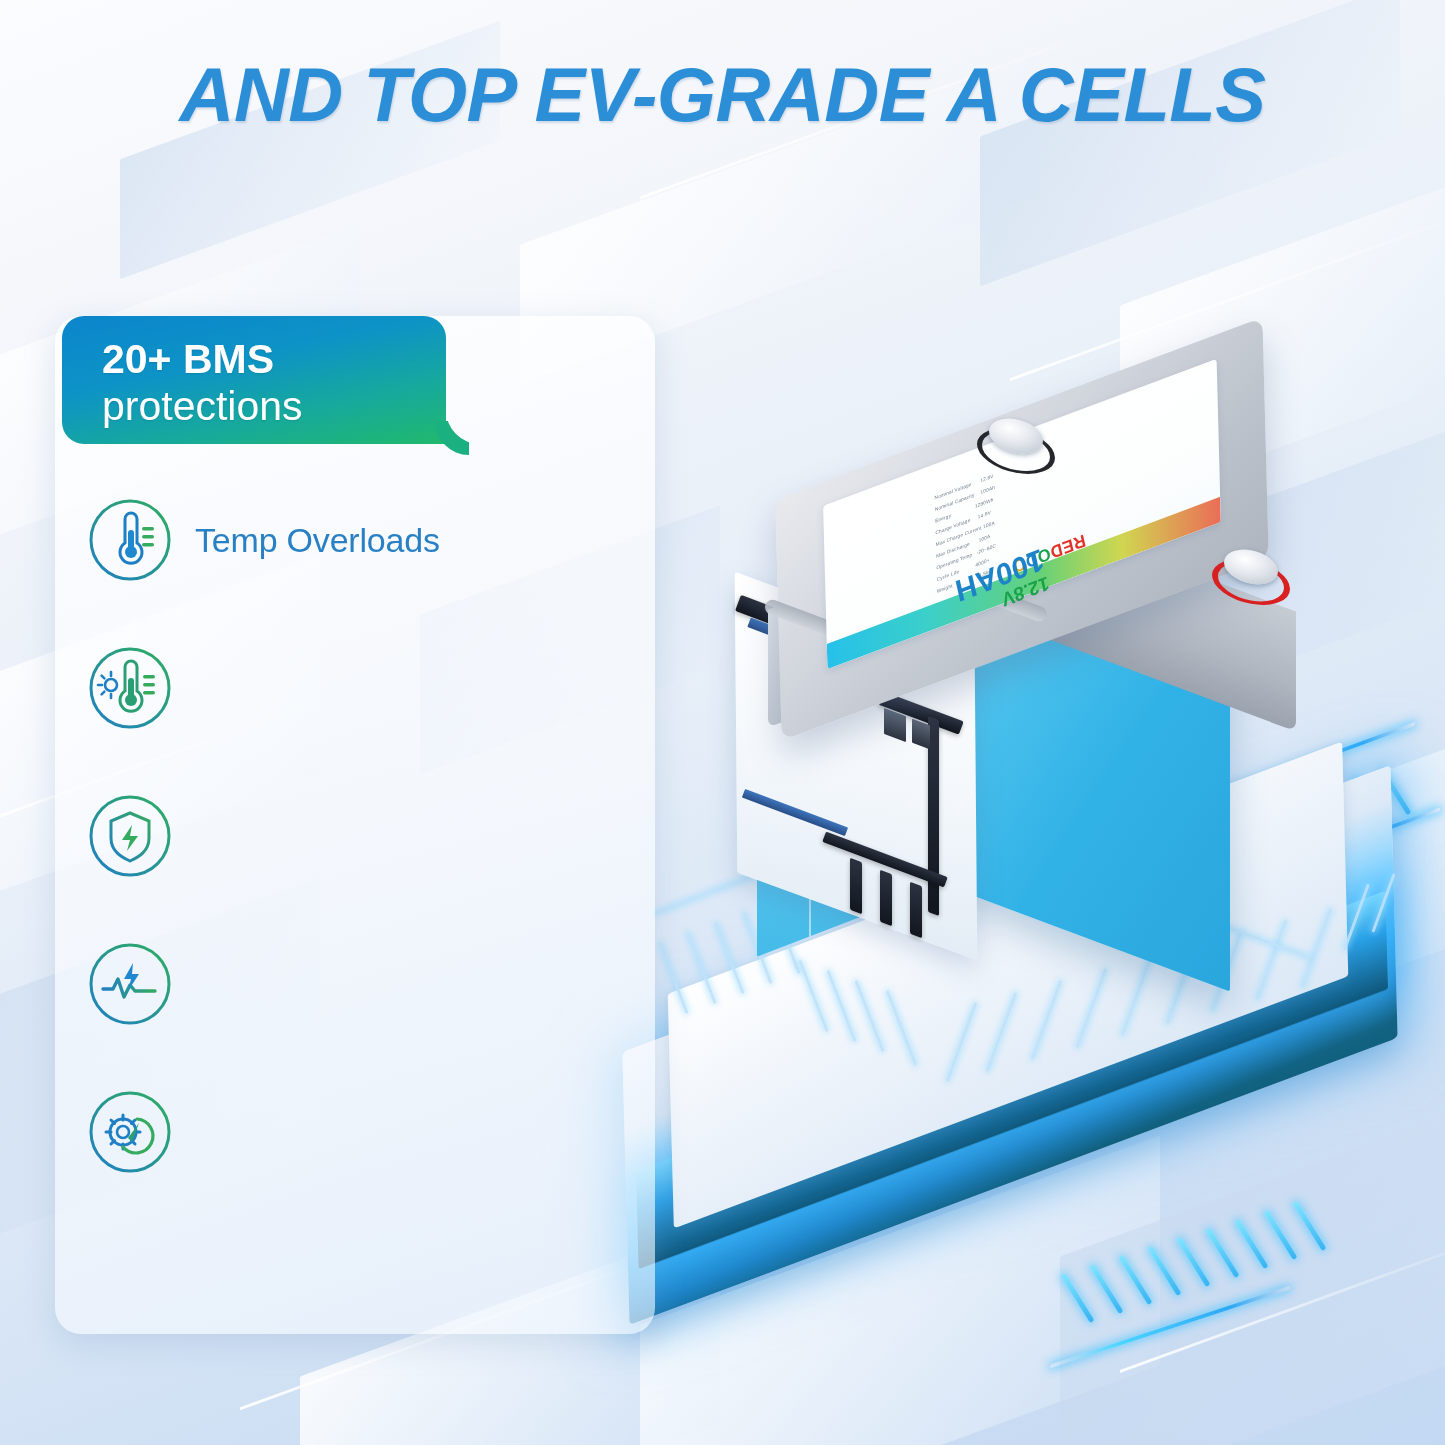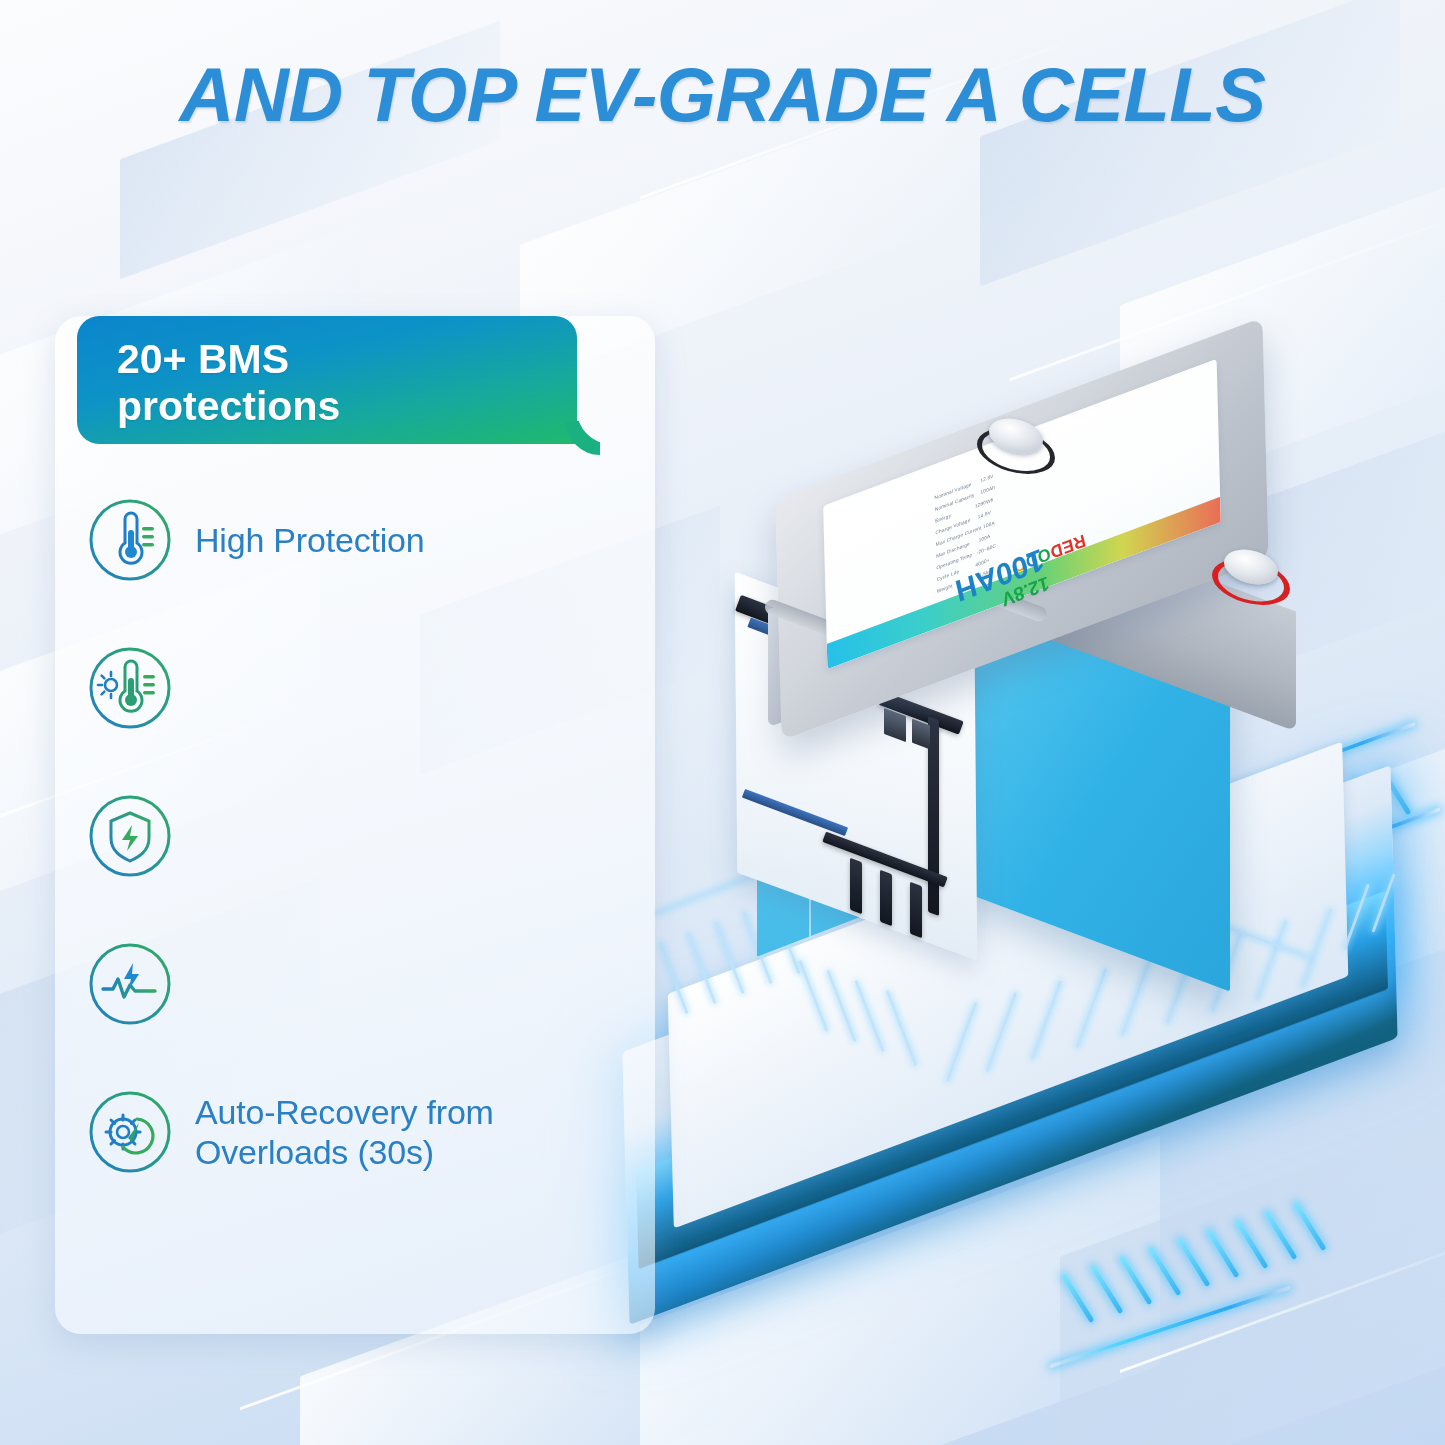--- a/index.html
+++ b/index.html
@@ -280,23 +280,23 @@
     top: 316px;
     width: 600px;
     height: 1018px;
     background: linear-gradient(165deg, rgba(255,255,255,.80) 0%, rgba(250,252,255,.72) 45%, rgba(243,248,254,.62) 100%);
     border-radius: 26px;
     box-shadow: 0 10px 32px rgba(110,145,190,.22);
     z-index: 15;
   }
   .card-header {
     position: absolute;
-    left: 22px;
+    left: 7px;
     top: 0;
-    width: 500px;
+    width: 384px;
     height: 128px;
     background: linear-gradient(168deg, #0b85cc 0%, #0d93c6 38%, #17a99c 70%, #20b96d 100%);
     border-radius: 22px 22px 0 22px;
     z-index: 2;
   }
   .card-header::after {
     content: "";
     position: absolute;
     right: -34px; bottom: 0;
     width: 34px; height: 34px;
@@ -306,21 +306,21 @@
   }
   .header-txt {
     position: absolute;
     left: 40px; top: 20px;
     color: #ffffff;
     font-size: 41px;
     font-weight: 700;
     line-height: 1.14;
     text-shadow: 0 1px 2px rgba(0,0,0,.10);
   }
-  .header-txt .l2 { display: block; font-weight: 700; }
+  .header-txt .l2 { display: block; font-weight: 400; }
 
   .feature-list {
     position: absolute;
     left: 0; top: 150px;
     width: 100%;
   }
   .feature {
     display: flex;
     align-items: center;
     gap: 22px;
@@ -508,21 +508,21 @@
               </defs>
             <circle cx="43" cy="43" r="39" fill="none" stroke="url(#g2)" stroke-width="3"></circle>
             <path d="M38 22 a6 6 0 0 1 12 0 v24 a11 11 0 1 1 -12 0 Z" fill="none" stroke="#1f7fc4" stroke-width="3"></path>
             <circle cx="44" cy="55" r="6" fill="#1f88cf"></circle>
             <rect x="41" y="33" width="6" height="22" rx="3" fill="#1f88cf"></rect>
             <rect x="55" y="30" width="12" height="3.4" rx="1.7" fill="#35ab5e"></rect>
             <rect x="55" y="38" width="12" height="3.4" rx="1.7" fill="#35ab5e"></rect>
             <rect x="55" y="46" width="12" height="3.4" rx="1.7" fill="#35ab5e"></rect>
           </svg>
         </span>
-        <span class="f-label">High Protection</span>
+        <span class="f-label">Temp Overloads</span>
       </div>
 
       <div class="feature">
         <span class="f-icon">
           <svg viewBox="0 0 86 86">
             <defs>
                 <linearGradient id="g3" x1="0" y1="1" x2="1" y2="0">
               <stop offset="0" stop-color="#1f7fc4"></stop>
                   <stop offset="1" stop-color="#2fae5e"></stop>
             </linearGradient>
@@ -600,19 +600,18 @@
               <circle cx="36" cy="43" r="13"></circle>
               <path d="M36 26 v5 M36 55 v5 M19 43 h5 M48 43 h5
                        M24 31 l3.5 3.5 M44.5 51.5 l3.5 3.5
                        M24 55 l3.5 -3.5 M44.5 34.5 l3.5 -3.5" stroke-linecap="round"></path>
             </g>
             <circle cx="36" cy="43" r="6" fill="none" stroke="#1f7fc4" stroke-width="2.6"></circle>
             <path d="M50 30 a17 17 0 1 1 -14 28" fill="none" stroke="#35ab5e" stroke-width="3.2" stroke-linecap="round"></path>
             <path d="M52 34 L41 49 L45 53 Z" fill="#2a9f73"></path>
           </svg>
         </span>
-        <span class="f-label">Auto-Recovery from Overloads (30s)</span>
       </div>
 
     </div>
   </div>
 
 </div>
 
 </body></html>

